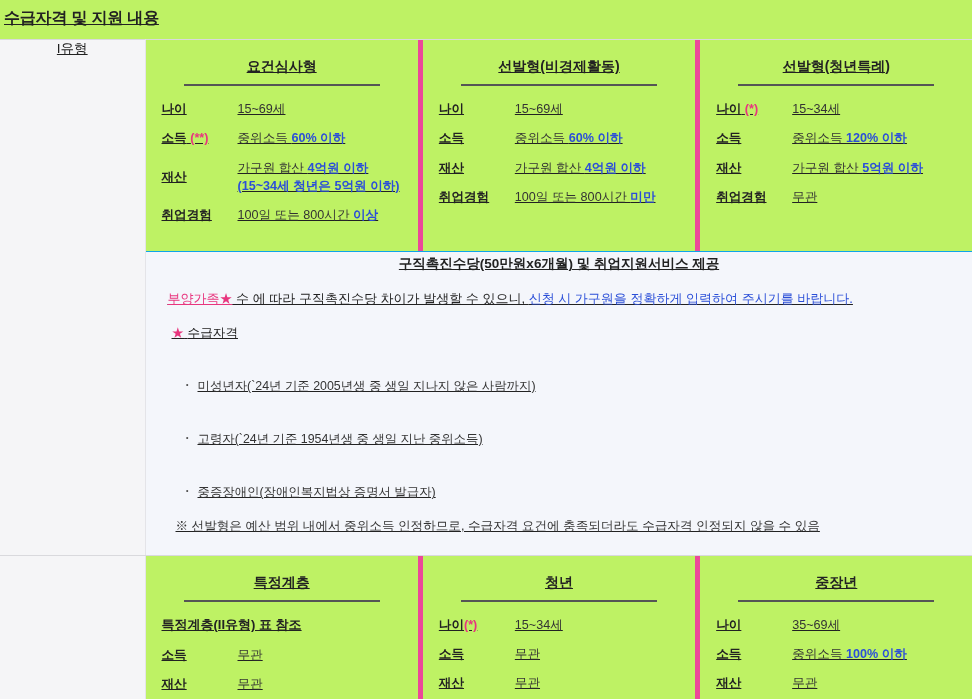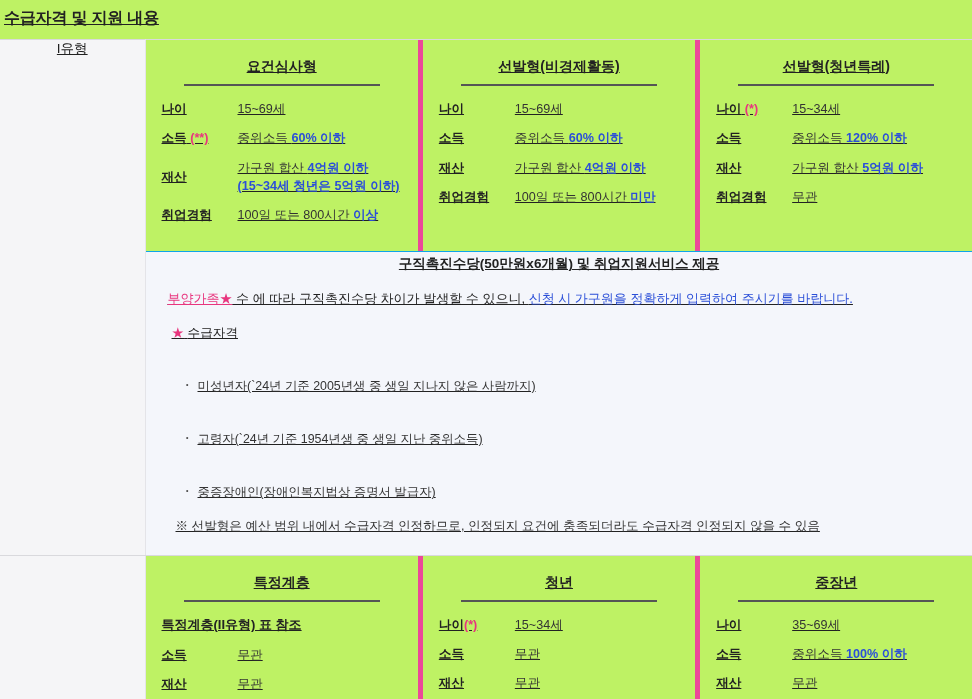--- a/index.html
+++ b/index.html
@@ -253,21 +253,21 @@
             </div>
             <div class="dep-head">
               <span class="mark">★</span>
               <span>수급자격</span>
             </div>
             <ul class="dep-list">
               <li>미성년자(`24년 기준 2005년생 중 생일 지나지 않은 사람까지)</li>
               <li>고령자(`24년 기준 1954년생 중 생일 지난 중위소득)</li>
               <li>중증장애인(장애인복지법상 증명서 발급자)</li>
             </ul>
-            <div class="benefit-foot">※ 선발형은 예산 범위 내에서 수급자격 인정하므로, 인정되지 요건에 충족되더라도 수급자격 인정되지 않을 수 있음</div>
+            <div class="benefit-foot">※ 선발형은 예산 범위 내에서 중위소득 인정하므로, 수급자격 요건에 충족되더라도 수급자격 인정되지 않을 수 있음</div>
           </div>
         </td>
       </tr>
 
       <tr class="row2">
         <td class="rowlabel"></td>
         <td class="cells-wrap">
           <div class="cols">
 
             <div class="col">

